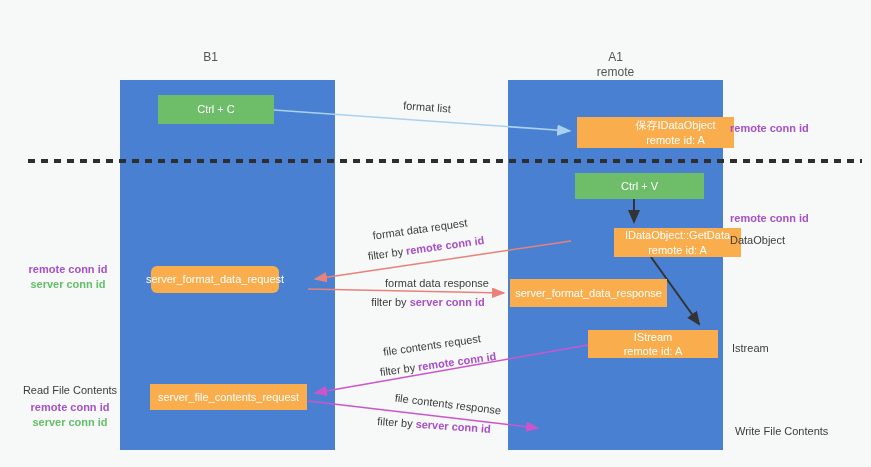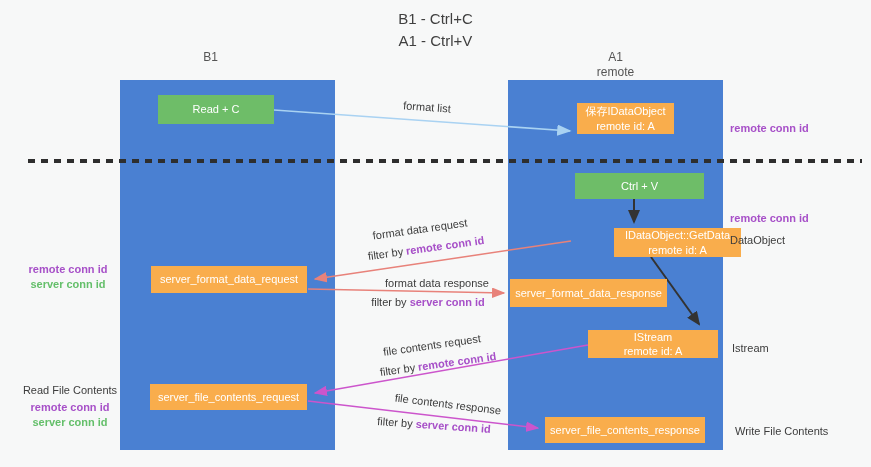--- a/index.html
+++ b/index.html
@@ -57,24 +57,20 @@
   .greentx{color:var(--text-green);font-weight:bold;}
   .dark{color:var(--text-dark);}
   .filter-prefix{margin-right:3px;}
   .centered{text-align:center;}
 </style>
 </head>
 <body>
 
 <div class="canvas">
 
-  <div class="title">
-    <div>B1 - Ctrl+C</div>
-    <div>A1 - Ctrl+V</div>
-  </div>
 
   <div class="lane-header hl">
     <div>B1</div>
   </div>
   <div class="lane-header hr">
     <div>A1</div>
     <div>remote</div>
   </div>
 
   <div class="lane lane-left"></div>
@@ -107,57 +103,54 @@
     <line class="st-salmon" x1="308" y1="289" x2="504" y2="293" marker-end="url(#mSalmon)"></line>
 
     <line class="st-black" x1="651" y1="257" x2="699" y2="324" marker-end="url(#mBlack)"></line>
 
     <line class="st-magenta" x1="588" y1="345" x2="315" y2="393" marker-end="url(#mMagenta)"></line>
 
     <line class="st-magenta" x1="308" y1="401" x2="538" y2="428" marker-end="url(#mMagenta)"></line>
   </svg>
 
   <div class="node green" style="left:158px;top:95px;width:116px;height:29px;">
-    <div>Read + C</div>
+    <div>Ctrl + C</div>
   </div>
 
-  <div class="node orange" style="left:577px;top:103px;width:97px;height:31px;">
+  <div class="node orange" style="left:577px;top:117px;width:117px;height:31px;padding-left:40px;">
     <div>保存IDataObject</div>
     <div>remote id: A</div>
   </div>
 
   <div class="node green" style="left:575px;top:173px;width:129px;height:26px;">
     <div>Ctrl + V</div>
   </div>
 
   <div class="node orange" style="left:571px;top:228px;width:127px;height:29px;margin-left:43px;">
     <div>IDataObject::GetData</div>
     <div>remote id: A</div>
   </div>
 
-  <div class="node orange" style="left:151px;top:266px;width:156px;height:27px;">
+  <div class="node orange" style="left:151px;top:266px;width:128px;height:27px;border-radius:6px;">
     <div>server_format_data_request</div>
   </div>
 
   <div class="node orange" style="left:510px;top:279px;width:157px;height:28px;">
     <div>server_format_data_response</div>
   </div>
 
   <div class="node orange" style="left:588px;top:330px;width:130px;height:28px;">
     <div>IStream</div>
     <div>remote id: A</div>
   </div>
 
   <div class="node orange" style="left:150px;top:384px;width:157px;height:26px;">
     <div>server_file_contents_request</div>
   </div>
 
-  <div class="node orange" style="left:545px;top:417px;width:160px;height:26px;">
-    <div>server_file_contents_response</div>
-  </div>
 
   <div class="edge-label" style="left:427px;top:107px;transform:translate(-50%,-50%) rotate(4deg);">format list</div>
 
   <div class="edge-label" style="left:420px;top:229px;transform:translate(-50%,-50%) rotate(-8deg);">format data request</div>
   <div class="edge-label" style="left:426px;top:248px;transform:translate(-50%,-50%) rotate(-8deg);">
     <span class="filter-prefix">filter by</span><span class="purple">remote conn id</span>
   </div>
 
   <div class="edge-label" style="left:437px;top:283px;transform:translate(-50%,-50%);">format data response</div>
   <div class="edge-label" style="left:428px;top:302px;transform:translate(-50%,-50%);">

